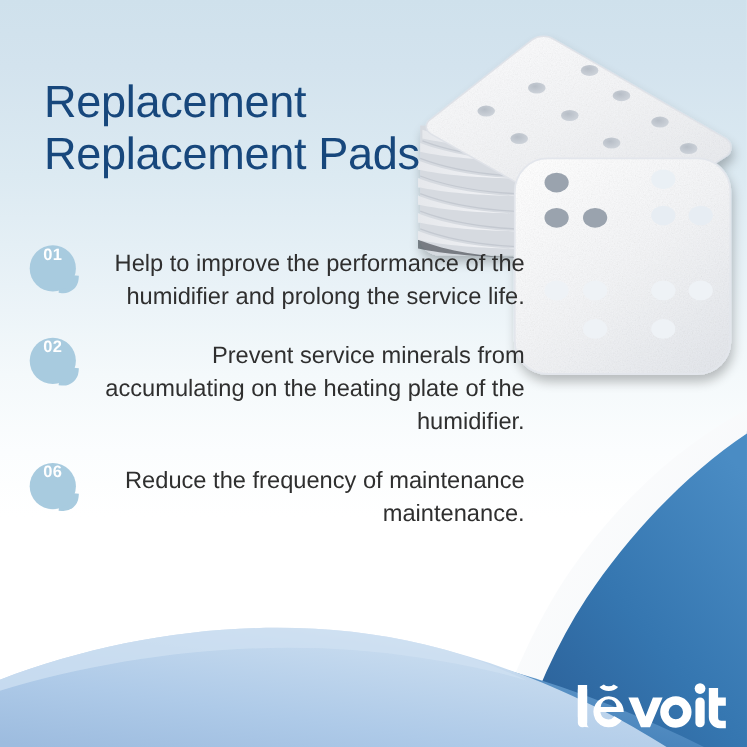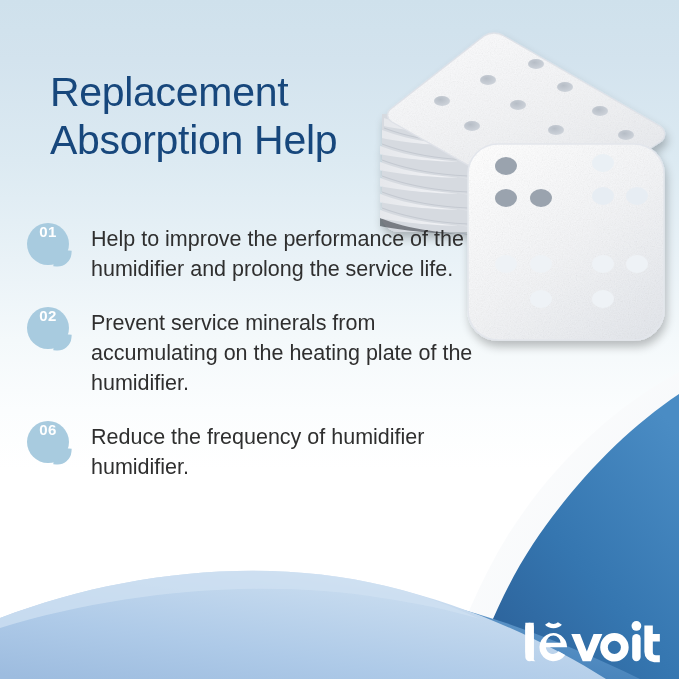--- a/index.html
+++ b/index.html
@@ -34,21 +34,21 @@
     left: 0;
     top: 0;
     width: 679px;
     height: 679px;
     pointer-events: none;
   }
 
   
   .title-block {
     position: absolute;
-    left: 50px;
+    left: 40px;
     top: 68px;
     width: 380px;
   }
   .title-line {
     color: #17477c;
     font-size: 41px;
     line-height: 48px;
     font-weight: 400;
     letter-spacing: -0.3px;
     white-space: nowrap;
@@ -115,20 +115,21 @@
     letter-spacing: 0.3px;
   }
   .bullet-text {
     flex: 1 1 auto;
     color: #2f2f2f;
     font-size: 21.5px;
     line-height: 30px;
     padding-left: 16px;
     padding-top: 3px;
     font-weight: 400;
+    text-align: right;
   }
 
   
   .product {
     position: absolute;
     left: 360px;
     top: 18px;
     width: 319px;
     height: 345px;
   }
@@ -344,21 +345,21 @@
           <ellipse cx="277" cy="246" rx="11" ry="9" fill="#eef2f6"></ellipse>
           <ellipse cx="181" cy="281" rx="11" ry="9" fill="#eef2f6"></ellipse>
           <ellipse cx="243" cy="281" rx="11" ry="9" fill="#eef2f6"></ellipse>
         </g>
       </g>
     </g>
   </svg>
 
   <div class="title-block">
     <div class="title-line">Replacement</div>
-    <div class="title-line">Absorption Help</div>
+    <div class="title-line">Replacement Pads</div>
   </div>
 
   <div class="bullets">
 
     <div class="bullet-row">
       <div class="badge-wrap">
         <div class="badge-tail"></div>
         <div class="badge">
           <span class="badge-num">01</span>
         </div>
@@ -376,21 +377,21 @@
       <div class="bullet-text">Prevent service minerals from accumulating on the heating plate of the humidifier.</div>
     </div>
 
     <div class="bullet-row">
       <div class="badge-wrap">
         <div class="badge-tail"></div>
         <div class="badge">
           <span class="badge-num">06</span>
         </div>
       </div>
-      <div class="bullet-text">Reduce the frequency of humidifier humidifier.</div>
+      <div class="bullet-text">Reduce the frequency of maintenance maintenance.</div>
     </div>
 
   </div>
 
   <div class="logo">
     <svg viewBox="0 0 150 48" width="142" height="45" xmlns="http://www.w3.org/2000/svg">
       <g fill="#ffffff">
 
         <path d="M6,4 h9 v38 a3,3 0 0,0 3,3 h1 v-0 h-3 a10,10 0 0,1 -10,-10 Z"></path>
         <rect x="6" y="4" width="9" height="41" rx="4.5"></rect>

